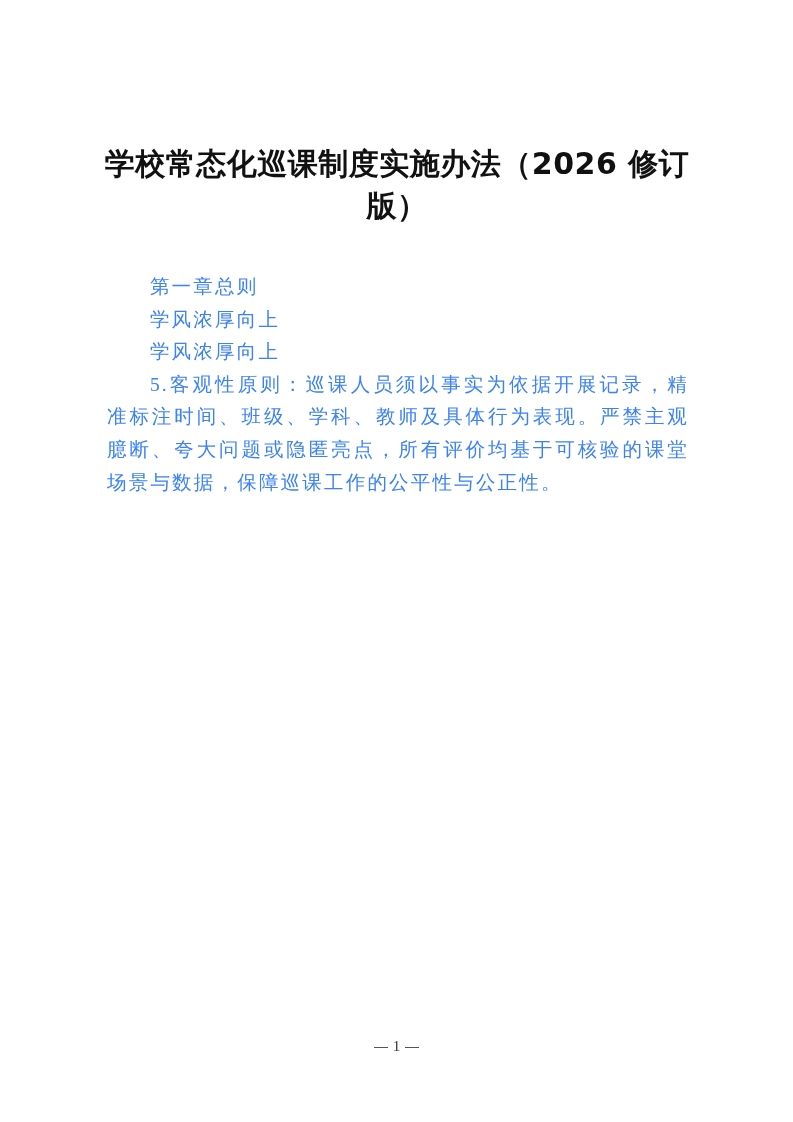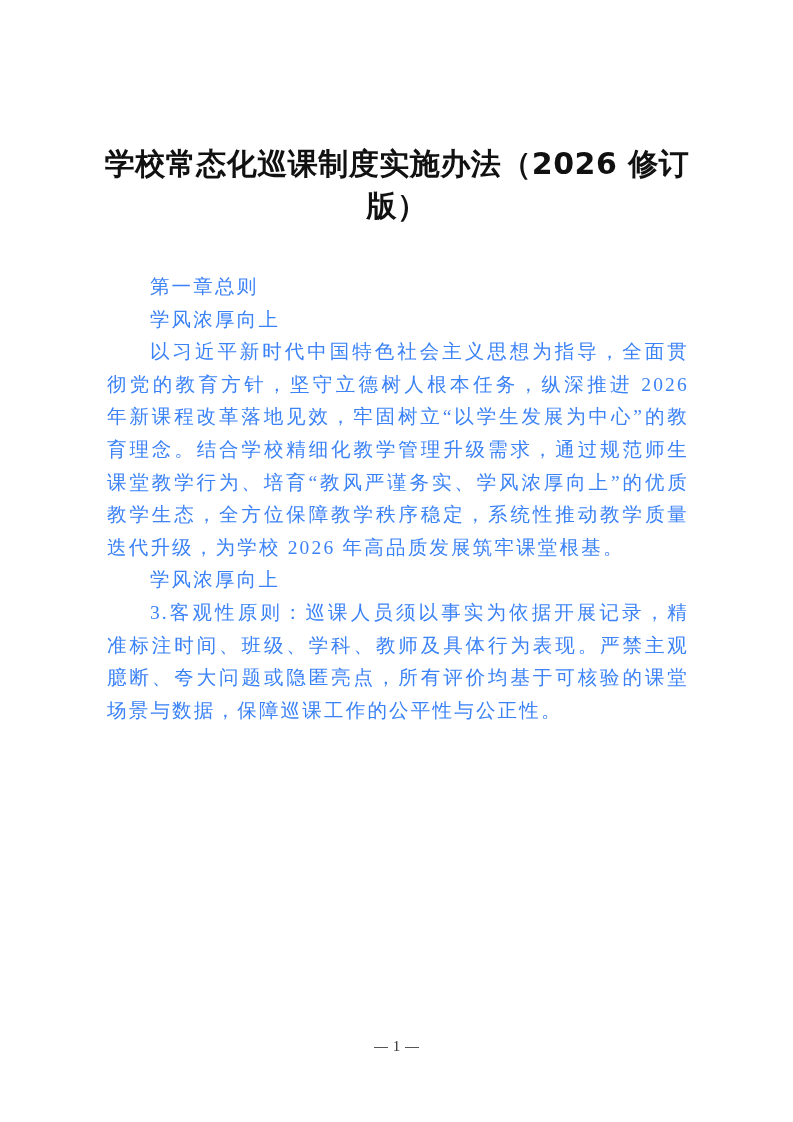--- a/index.html
+++ b/index.html
@@ -77,22 +77,21 @@
 </head>
 <body>
 
 <div class="page">
 
   <h1 class="title" style="margin:0;">学校常态化巡课制度实施办法（2026 修订版）</h1>
 
   <div class="body">
     <p class="heading">第一章总则</p>
     <p class="heading">学风浓厚向上</p>
-    <p>以习近平新时代中国特色社会主义思想为指导，全面贯彻党的教育方针，坚守立德树人根本任务，纵深推进 2026 年新课程改革落地见效，牢固树立“以学生发展为中心”的教育理念。结合学校精细化教学管理升级需求，通过规范师生课堂教学行为、培育“教风严谨务实、学风浓厚向上”的优质教学生态，全方位保障教学秩序稳定，系统性推动教学质量迭代升级，为学校 2026 年高品质发展筑牢课堂根基。</p>
     <p class="heading">学风浓厚向上</p>
-    <p>3.客观性原则：巡课人员须以事实为依据开展记录，精准标注时间、班级、学科、教师及具体行为表现。严禁主观臆断、夸大问题或隐匿亮点，所有评价均基于可核验的课堂场景与数据，保障巡课工作的公平性与公正性。</p>
+    <p>5.客观性原则：巡课人员须以事实为依据开展记录，精准标注时间、班级、学科、教师及具体行为表现。严禁主观臆断、夸大问题或隐匿亮点，所有评价均基于可核验的课堂场景与数据，保障巡课工作的公平性与公正性。</p>
   </div>
 
   <div class="footer">
     <span class="dash"></span><span>1</span><span class="dash"></span>
   </div>
 
 </div>
 
 </body></html>

